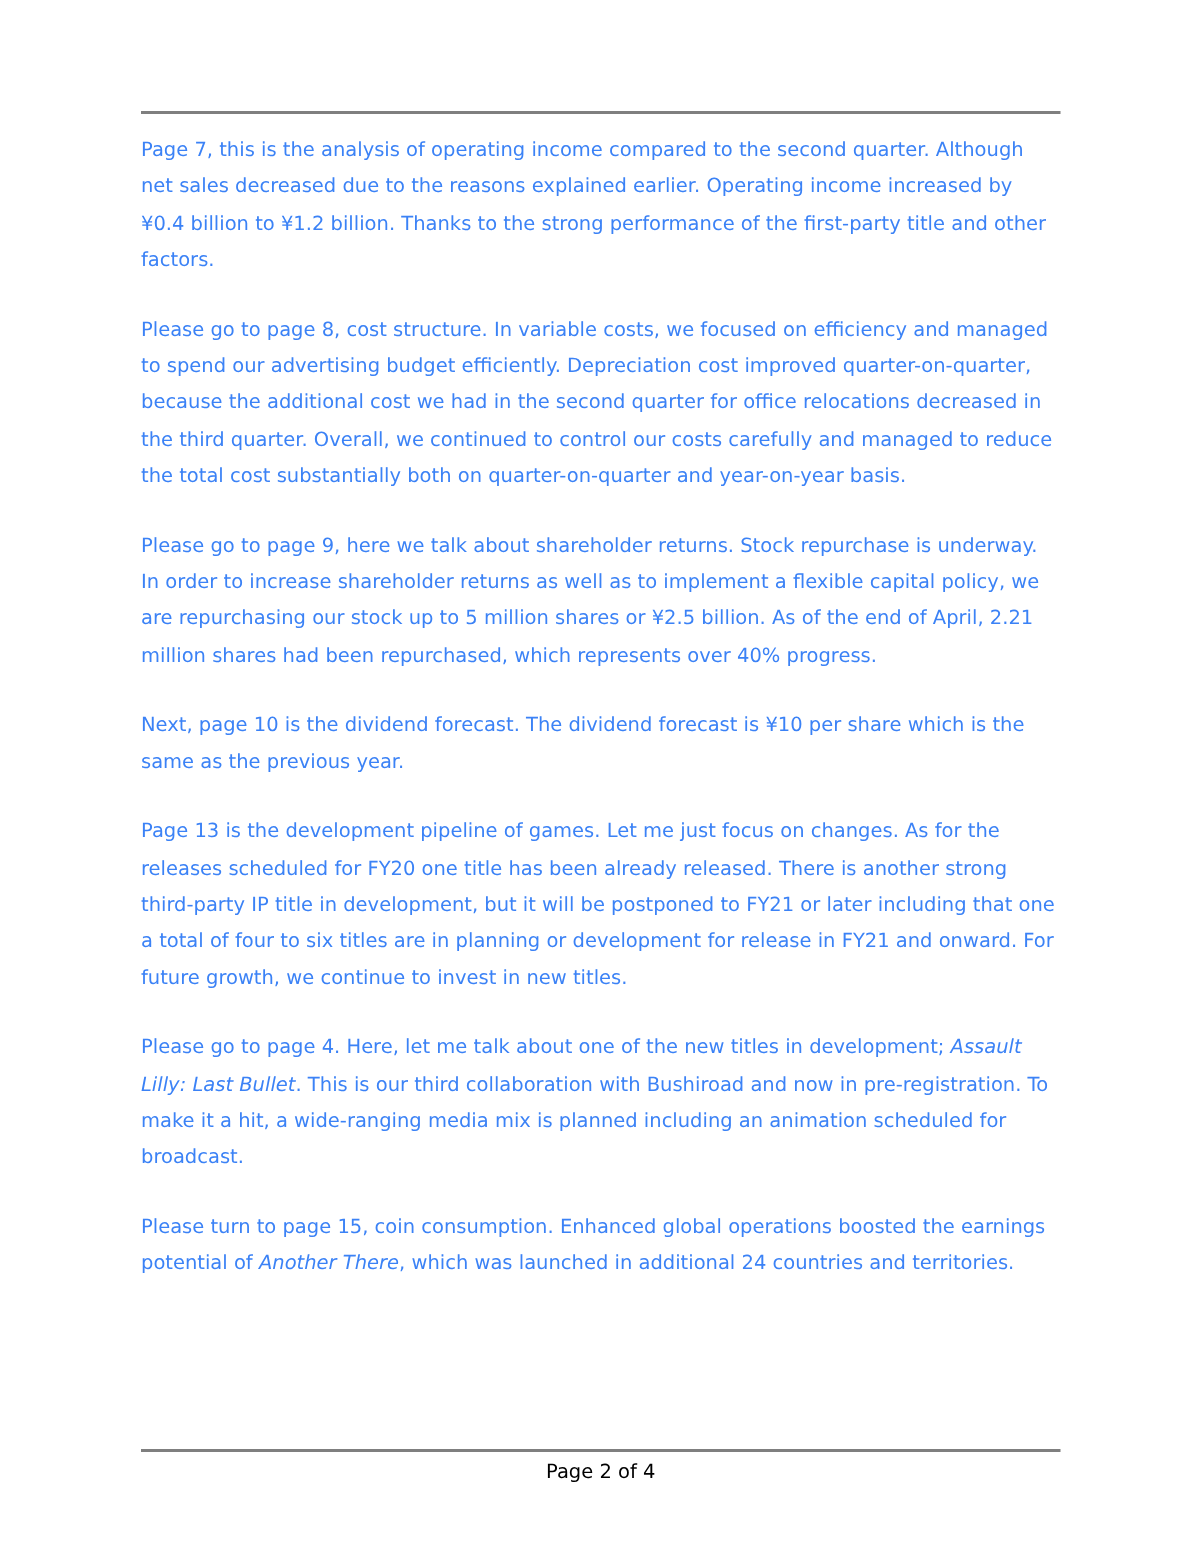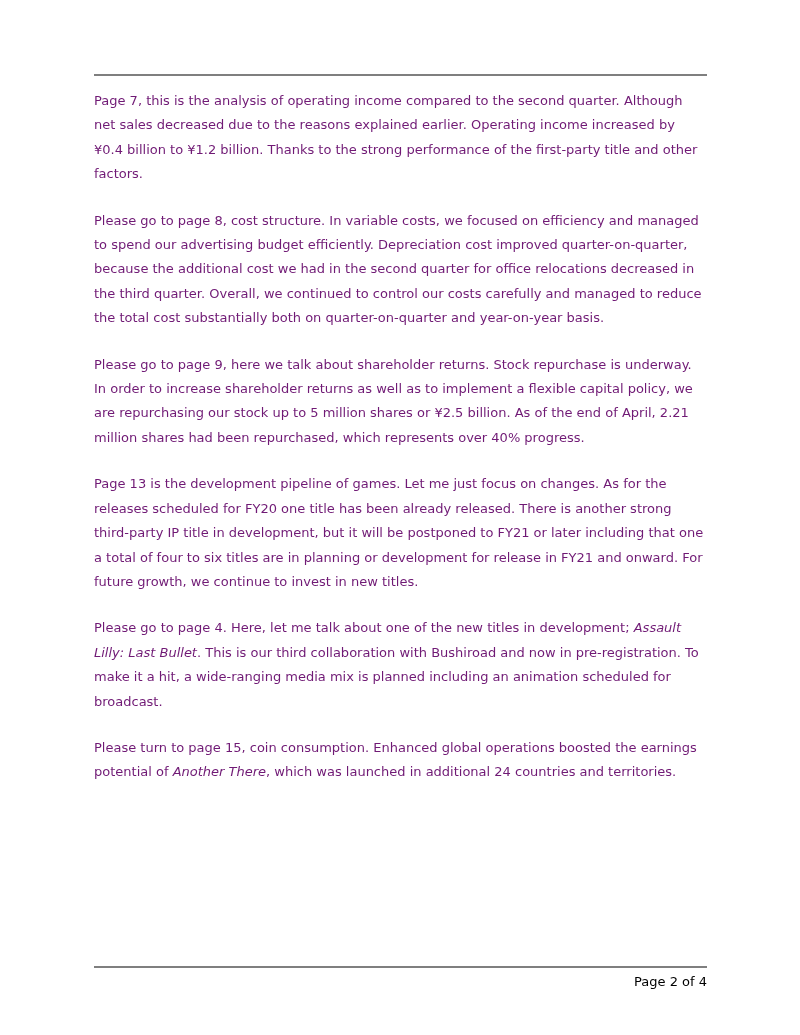--- a/index.html
+++ b/index.html
@@ -32,53 +32,54 @@
   .content {
     position: absolute;
     left: 94px;
     top: 89px;
     width: 613px;
   }
   p.para {
     margin: 0 0 22px 0;
     font-size: 13px;
     line-height: 24.4px;
-    color: #701a75;
+    color: #3b82f6;
     text-align: left;
   }
   p.para span.seg-italic {
     font-style: italic;
   }
   .footer-rule {
     position: absolute;
     left: 94px;
     top: 966px;
     width: 613px;
     height: 0;
     border-top: 2px solid #7f7f7f;
   }
   .page-number {
     position: absolute;
     left: 94px;
     top: 973px;
     width: 613px;
-    text-align: right;
+    text-align: center;
     font-size: 13px;
     line-height: 18px;
     color: #000000;
   }
 </style>
 </head>
 <body>
 
 <div class="page">
   <div class="top-rule"></div>
   <div class="content">
       <p class="para"><span class="seg">Page 7, this is the analysis of operating income compared to the second quarter. Although net sales decreased due to the reasons explained earlier. Operating income increased by ¥0.4 billion to ¥1.2 billion. Thanks to the strong performance of the first-party title and other factors.</span></p>
       <p class="para"><span class="seg">Please go to page 8, cost structure. In variable costs, we focused on efficiency and managed to spend our advertising budget efficiently. Depreciation cost improved quarter-on-quarter, because the additional cost we had in the second quarter for office relocations decreased in the third quarter. Overall, we continued to control our costs carefully and managed to reduce the total cost substantially both on quarter-on-quarter and year-on-year basis.</span></p>
       <p class="para"><span class="seg">Please go to page 9, here we talk about shareholder returns. Stock repurchase is underway. In order to increase shareholder returns as well as to implement a flexible capital policy, we are repurchasing our stock up to 5 million shares or ¥2.5 billion. As of the end of April, 2.21 million shares had been repurchased, which represents over 40% progress.</span></p>
+      <p class="para"><span class="seg">Next, page 10 is the dividend forecast. The dividend forecast is ¥10 per share which is the same as the previous year.</span></p>
       <p class="para"><span class="seg">Page 13 is the development pipeline of games. Let me just focus on changes. As for the releases scheduled for FY20 one title has been already released. There is another strong third-party IP title in development, but it will be postponed to FY21 or later including that one a total of four to six titles are in planning or development for release in FY21 and onward. For future growth, we continue to invest in new titles.</span></p>
       <p class="para"><span class="seg">Please go to page 4. Here, let me talk about one of the new titles in development; </span><span class="seg-italic">Assault Lilly: Last Bullet</span><span class="seg">. This is our third collaboration with Bushiroad and now in pre-registration. To make it a hit, a wide-ranging media mix is planned including an animation scheduled for broadcast.</span></p>
       <p class="para"><span class="seg">Please turn to page 15, coin consumption. Enhanced global operations boosted the earnings potential of </span><span class="seg-italic">Another There</span><span class="seg">, which was launched in additional 24 countries and territories.</span></p>
     </div>
   <div class="footer-rule"></div>
   <div class="page-number">Page 2 of 4</div>
 </div>
 
 </body></html>

